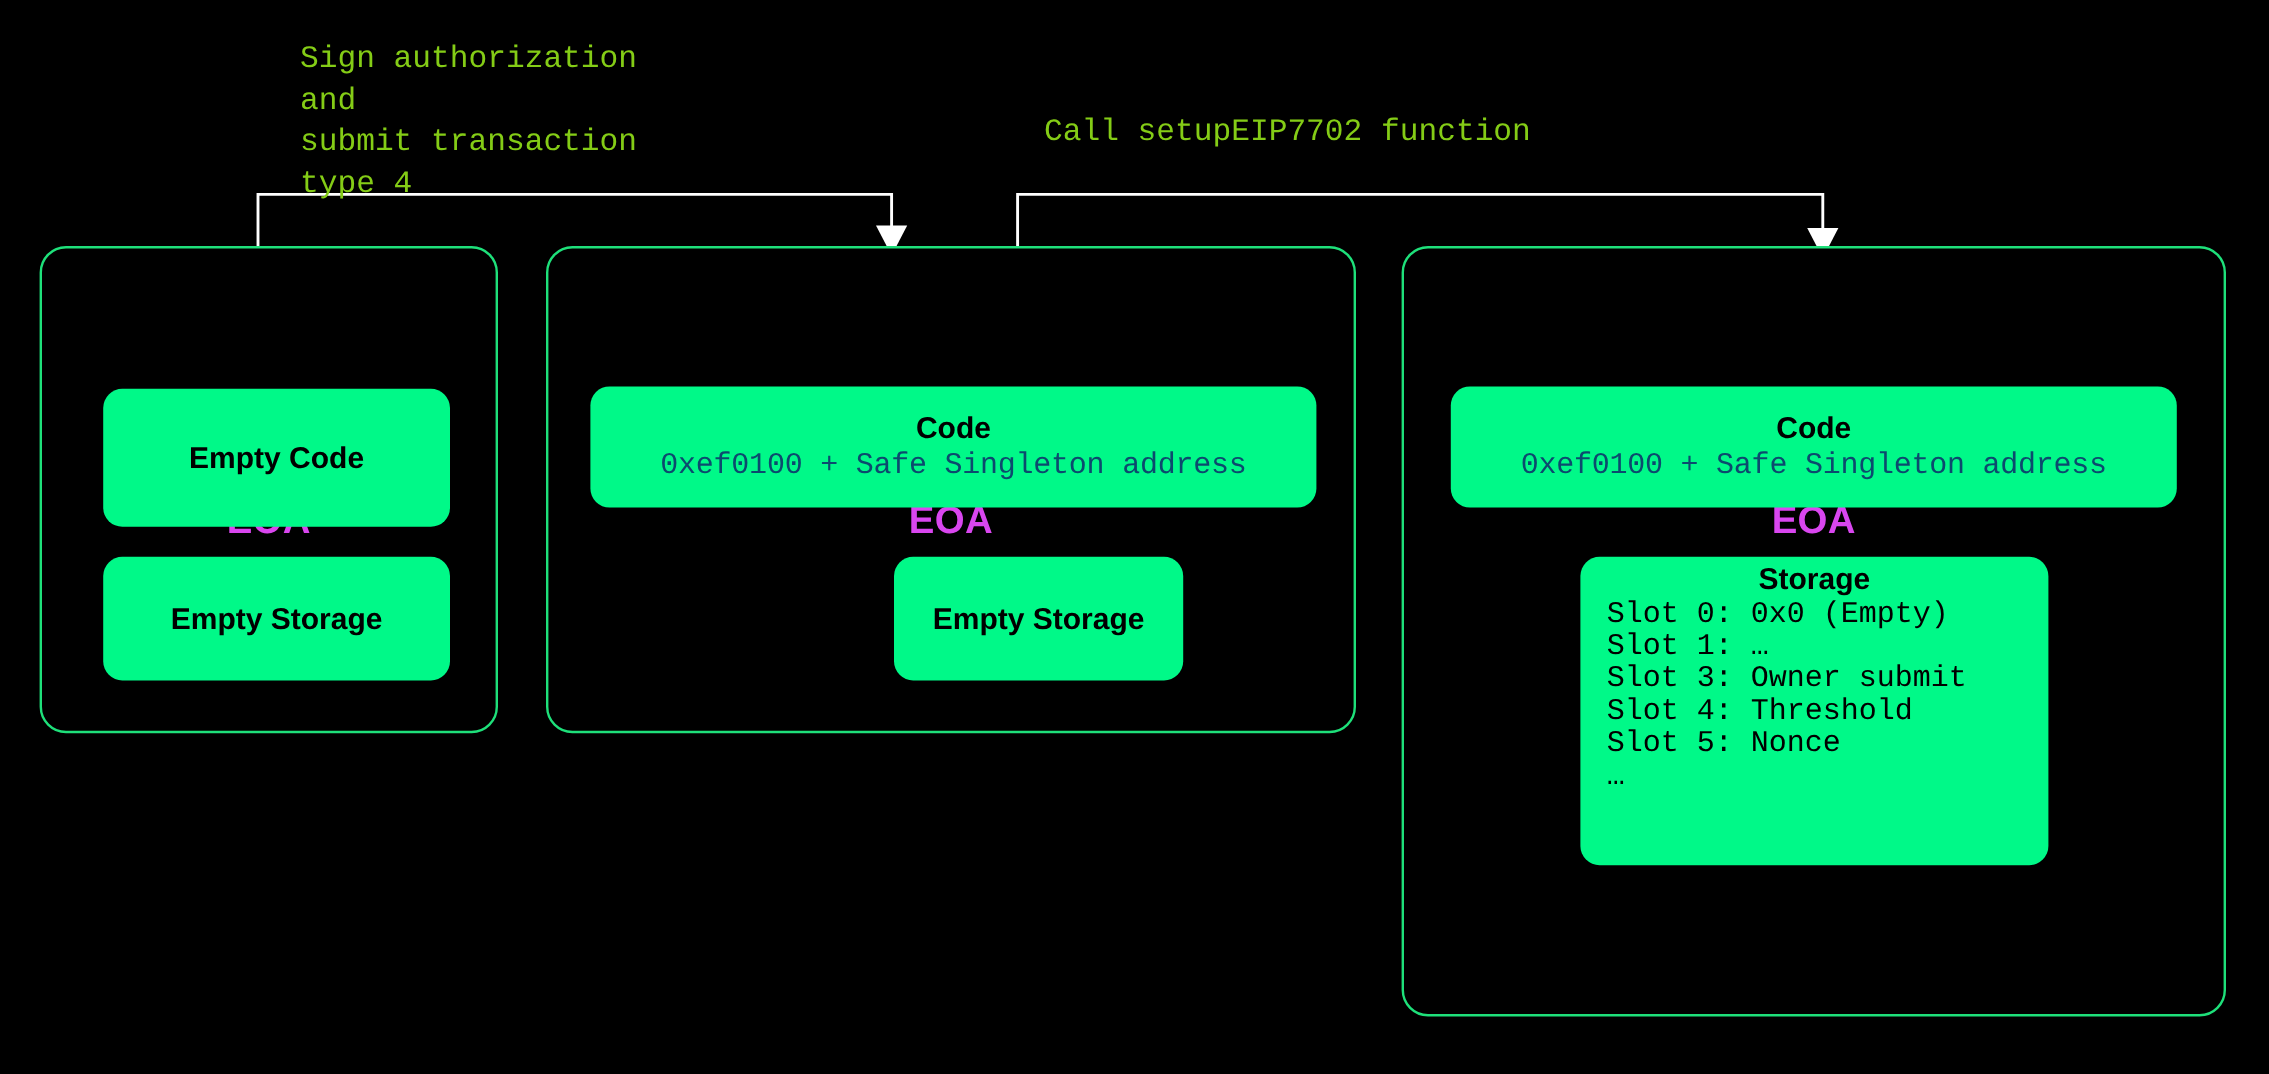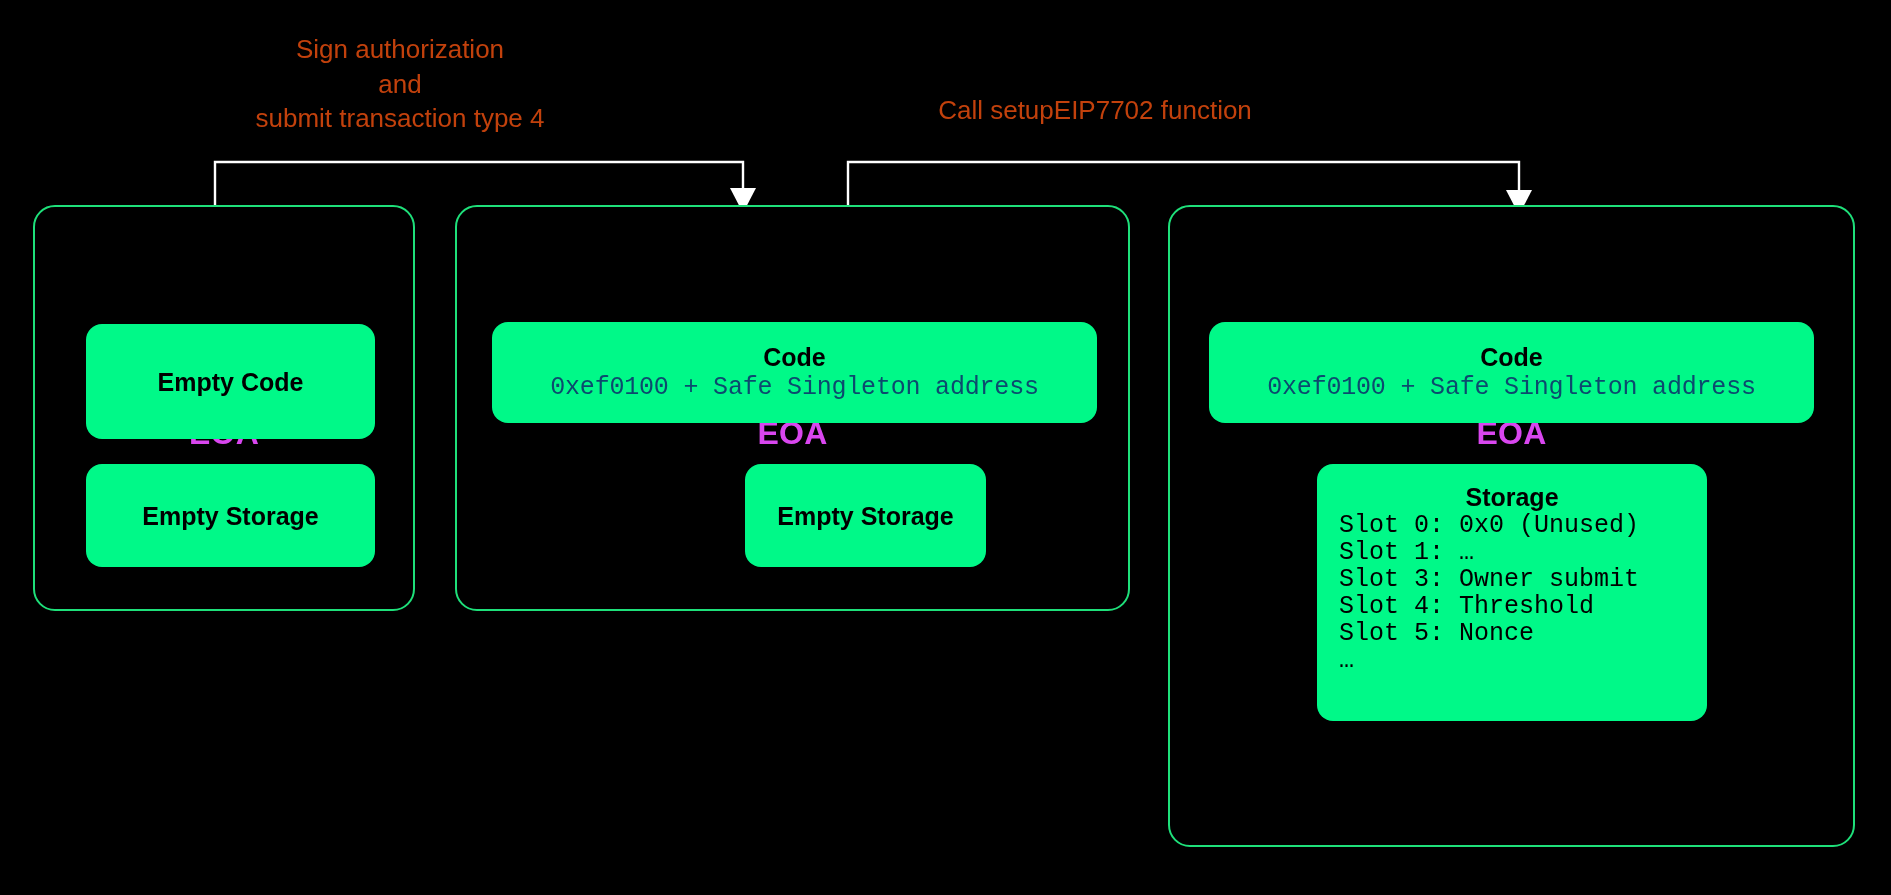--- a/index.html
+++ b/index.html
@@ -29,25 +29,26 @@
     position: absolute;
     left: 0; top: 0;
     width: 1891px;
     height: 895px;
     pointer-events: none;
   }
 
   
   .flow-label {
     position: absolute;
-    color: #c2410c;
-    text-align: center;
+    color: #84cc16;
+    text-align: left;
     line-height: 1.33;
     font-weight: 400;
     white-space: pre-line;
+    font-family: Liberation Mono, monospace;
   }
   #label-sign {
     left: 250px;
     top: 32px;
     width: 300px;
     font-size: 26px;
   }
   #label-call {
     left: 870px;
     top: 93px;
@@ -123,21 +124,21 @@
   #card-2 .eoa-title { top: 208px; }
   #block-code-2        { left: 35px;  top: 115px; width: 605px; height: 101px; }
   #block-empty-storage-2 { left: 288px; top: 257px; width: 241px; height: 103px;
                            align-items: center; }
 
   
   #card-3 { left: 1168px; top: 205px; width: 687px; height: 442px; }
   #card-3 .eoa-title { top: 208px; }
   #block-code-3        { left: 39px;  top: 115px; width: 605px; height: 101px; }
   #block-storage-3     { left: 147px; top: 257px; width: 390px; height: 257px;
-                         justify-content: flex-start; padding-top: 18px; }
+                         justify-content: flex-start; padding-top: 4px; }
 
   
   #card-3 { height: 642px; }
 </style>
 </head>
 <body>
 
 <div id="canvas">
 
   <svg class="connectors" viewBox="0 0 1891 895" width="1891" height="895">
@@ -188,21 +189,21 @@
     <div class="eoa-title">EOA</div>
 
     <div class="block" id="block-code-3">
       <div class="block-title">Code</div>
       <div class="block-sub">0xef0100 + Safe Singleton address</div>
     </div>
 
     <div class="block" id="block-storage-3">
       <div class="block-title">Storage</div>
       <div class="storage-rows" id="storage-rows">
-          <div>Slot 0: 0x0 (Unused)</div>
+          <div>Slot 0: 0x0 (Empty)</div>
           <div>Slot 1: …</div>
           <div>Slot 3: Owner submit</div>
           <div>Slot 4: Threshold</div>
           <div>Slot 5: Nonce</div>
           <div>…</div>
         </div>
     </div>
   </div>
 
 </div>

